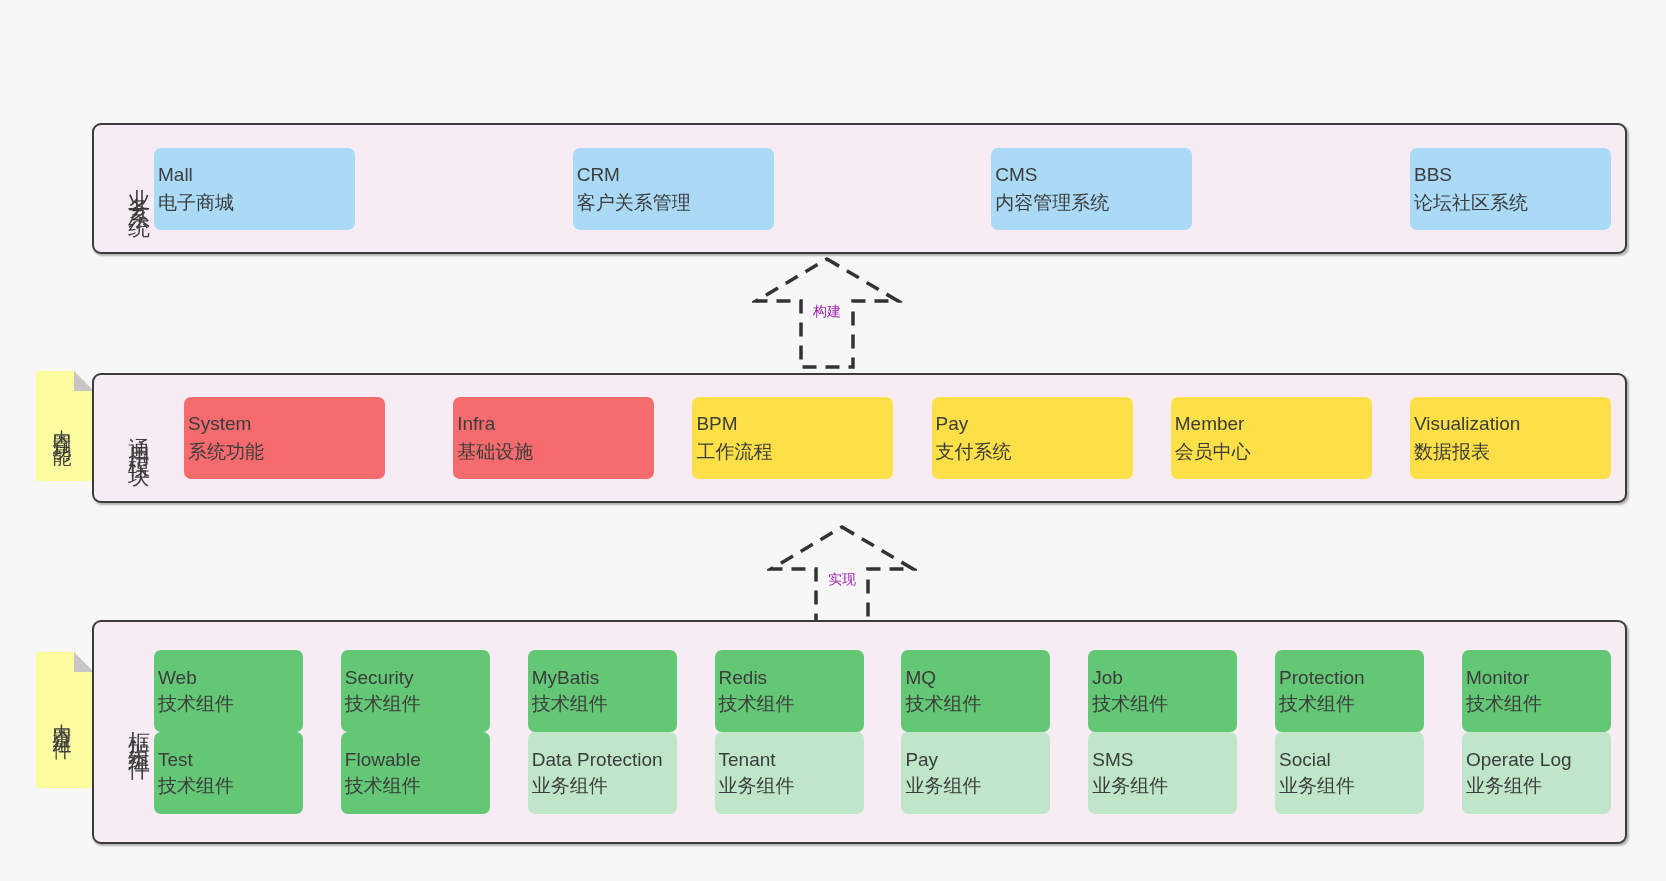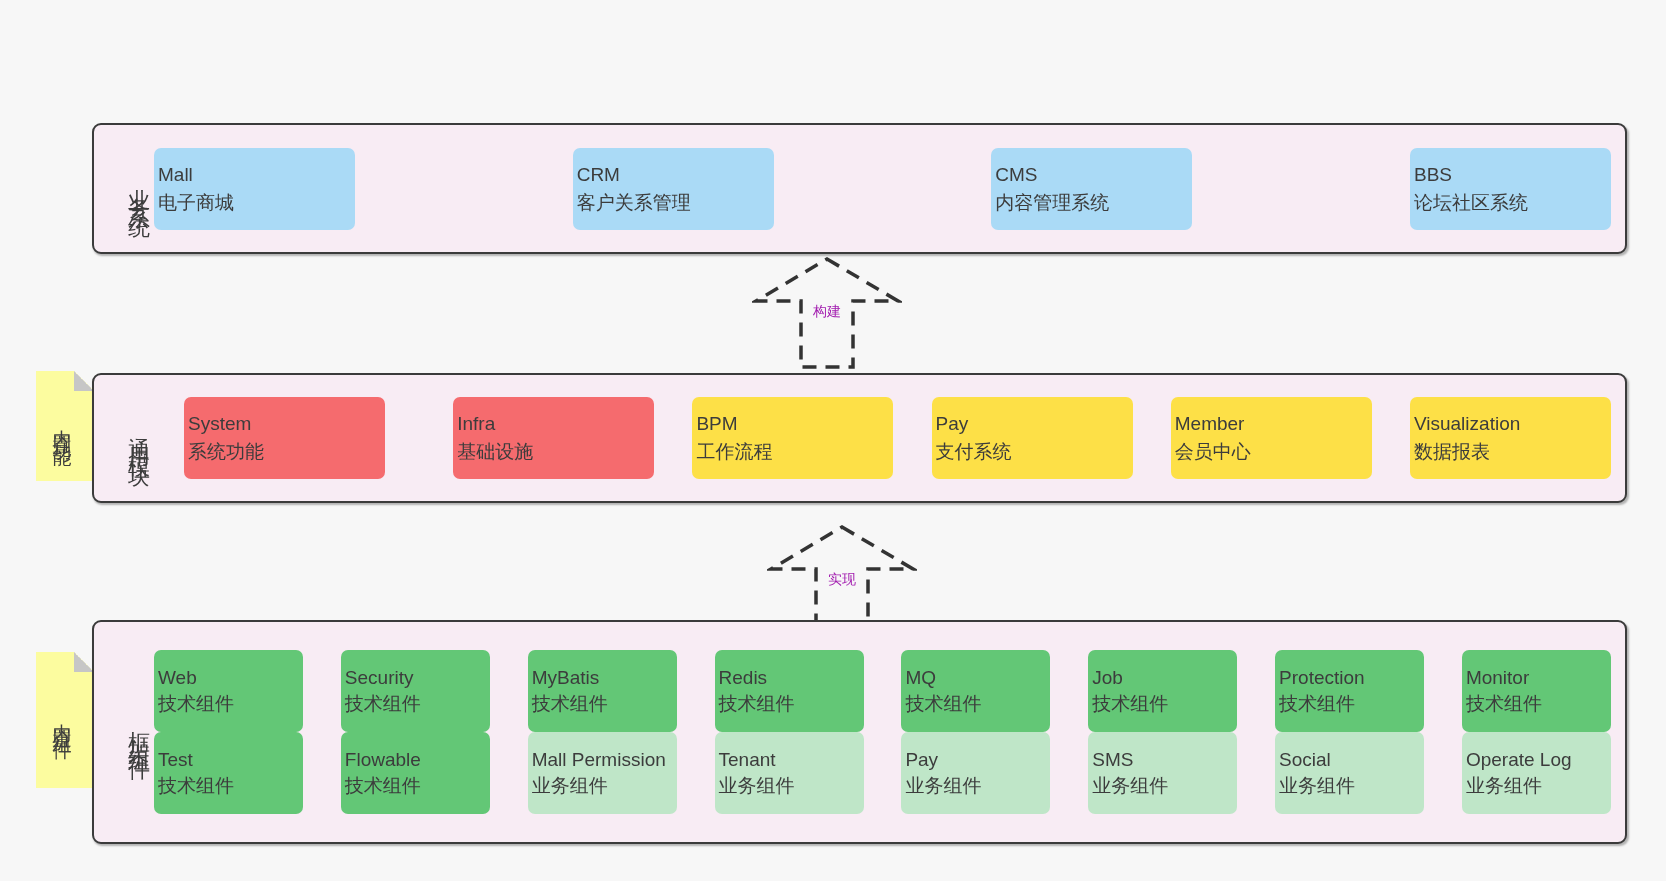--- a/index.html
+++ b/index.html
@@ -186,21 +186,21 @@
     <div class="boxes">
       <div class="box green">
         <div>Test</div>
         <div>技术组件</div>
       </div>
       <div class="box green">
         <div>Flowable</div>
         <div>技术组件</div>
       </div>
       <div class="box lgreen">
-        <div>Mall Permission</div>
+        <div>Data Protection</div>
         <div>业务组件</div>
       </div>
       <div class="box lgreen">
         <div>Tenant</div>
         <div>业务组件</div>
       </div>
       <div class="box lgreen">
         <div>Pay</div>
         <div>业务组件</div>
       </div>

